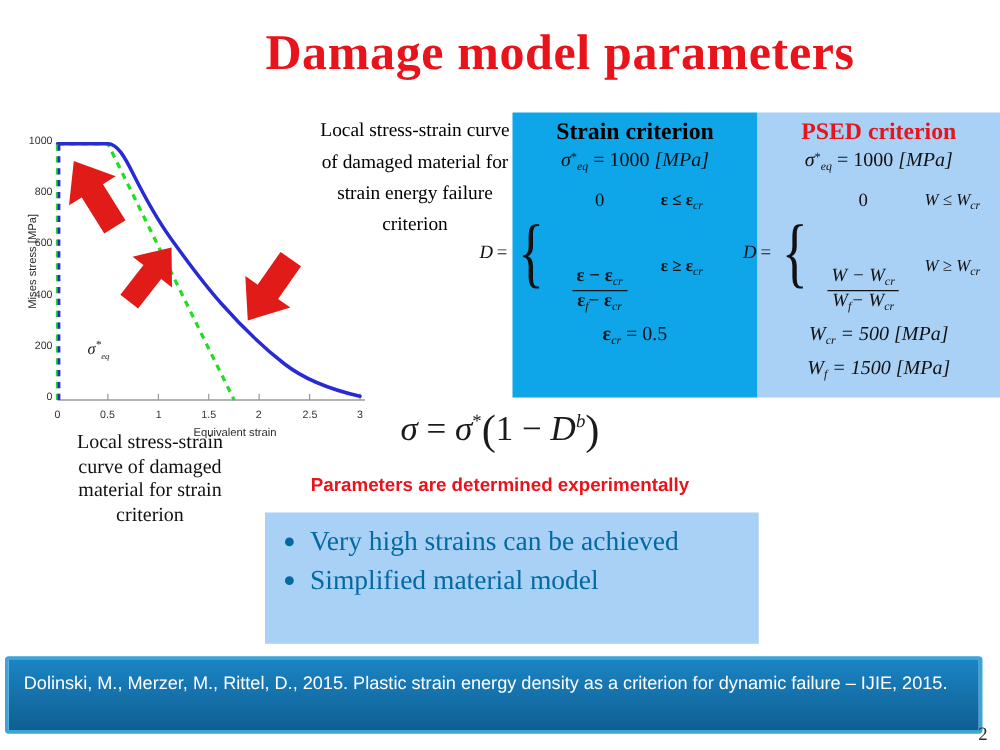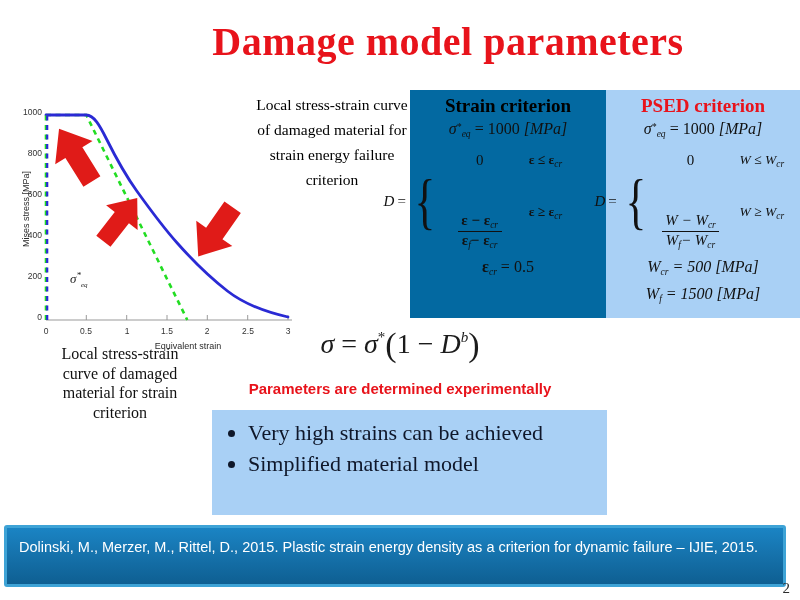--- a/index.html
+++ b/index.html
@@ -60,21 +60,21 @@
   
   .center-note{
     position:absolute;left:256px;top:92px;width:152px;
     font-family:"Liberation Serif", serif;font-size:15.5px;color:#000;
     text-align:center;line-height:1.62;
   }
 
   
   .crit-row{position:absolute;left:410px;top:90px;width:390px;height:228px;display:flex;}
   .crit-box{position:relative;box-sizing:border-box;padding-top:4px;}
-  .crit-green{width:196px;background:#0369a1;}
+  .crit-green{width:196px;background:#0ea5e9;}
   .crit-blue{width:194px;background:#a9d0f5;}
   .crit-head{
     text-align:center;font-family:"Liberation Serif", serif;
     font-size:19px;font-weight:bold;line-height:1.25;
   }
   .crit-head.green-h{color:#000;}
   .crit-head.blue-h{color:#e8131b;}
   .eqline{
     text-align:center;font-family:"Liberation Serif", serif;font-size:16px;color:#111;
     margin-top:2px;
@@ -120,21 +120,21 @@
     font-size:15px;color:#e8131b;
   }
 
   
   .bullet-box{
     position:absolute;left:212px;top:410px;width:395px;height:105px;
     background:#a9d0f5;box-sizing:border-box;padding:10px 6px 6px 14px;
   }
   .bullet-box ul{margin:0;padding:0 0 0 22px;list-style:disc;}
   .bullet-box li{
-    font-family:"Liberation Serif", serif;font-size:22px;color:#0f172a;
+    font-family:"Liberation Serif", serif;font-size:22px;color:#0369a1;
     line-height:1.22;margin-bottom:4px;
   }
 
   
   .cite-bar{
     position:absolute;left:4px;top:525px;width:782px;height:62px;
     box-sizing:border-box;
     background:linear-gradient(180deg,#1a84c4 0%,#1673ad 45%,#0e5f92 100%);
     border:3px solid #3ea3d6;border-radius:3px;
     padding:9px 12px;

